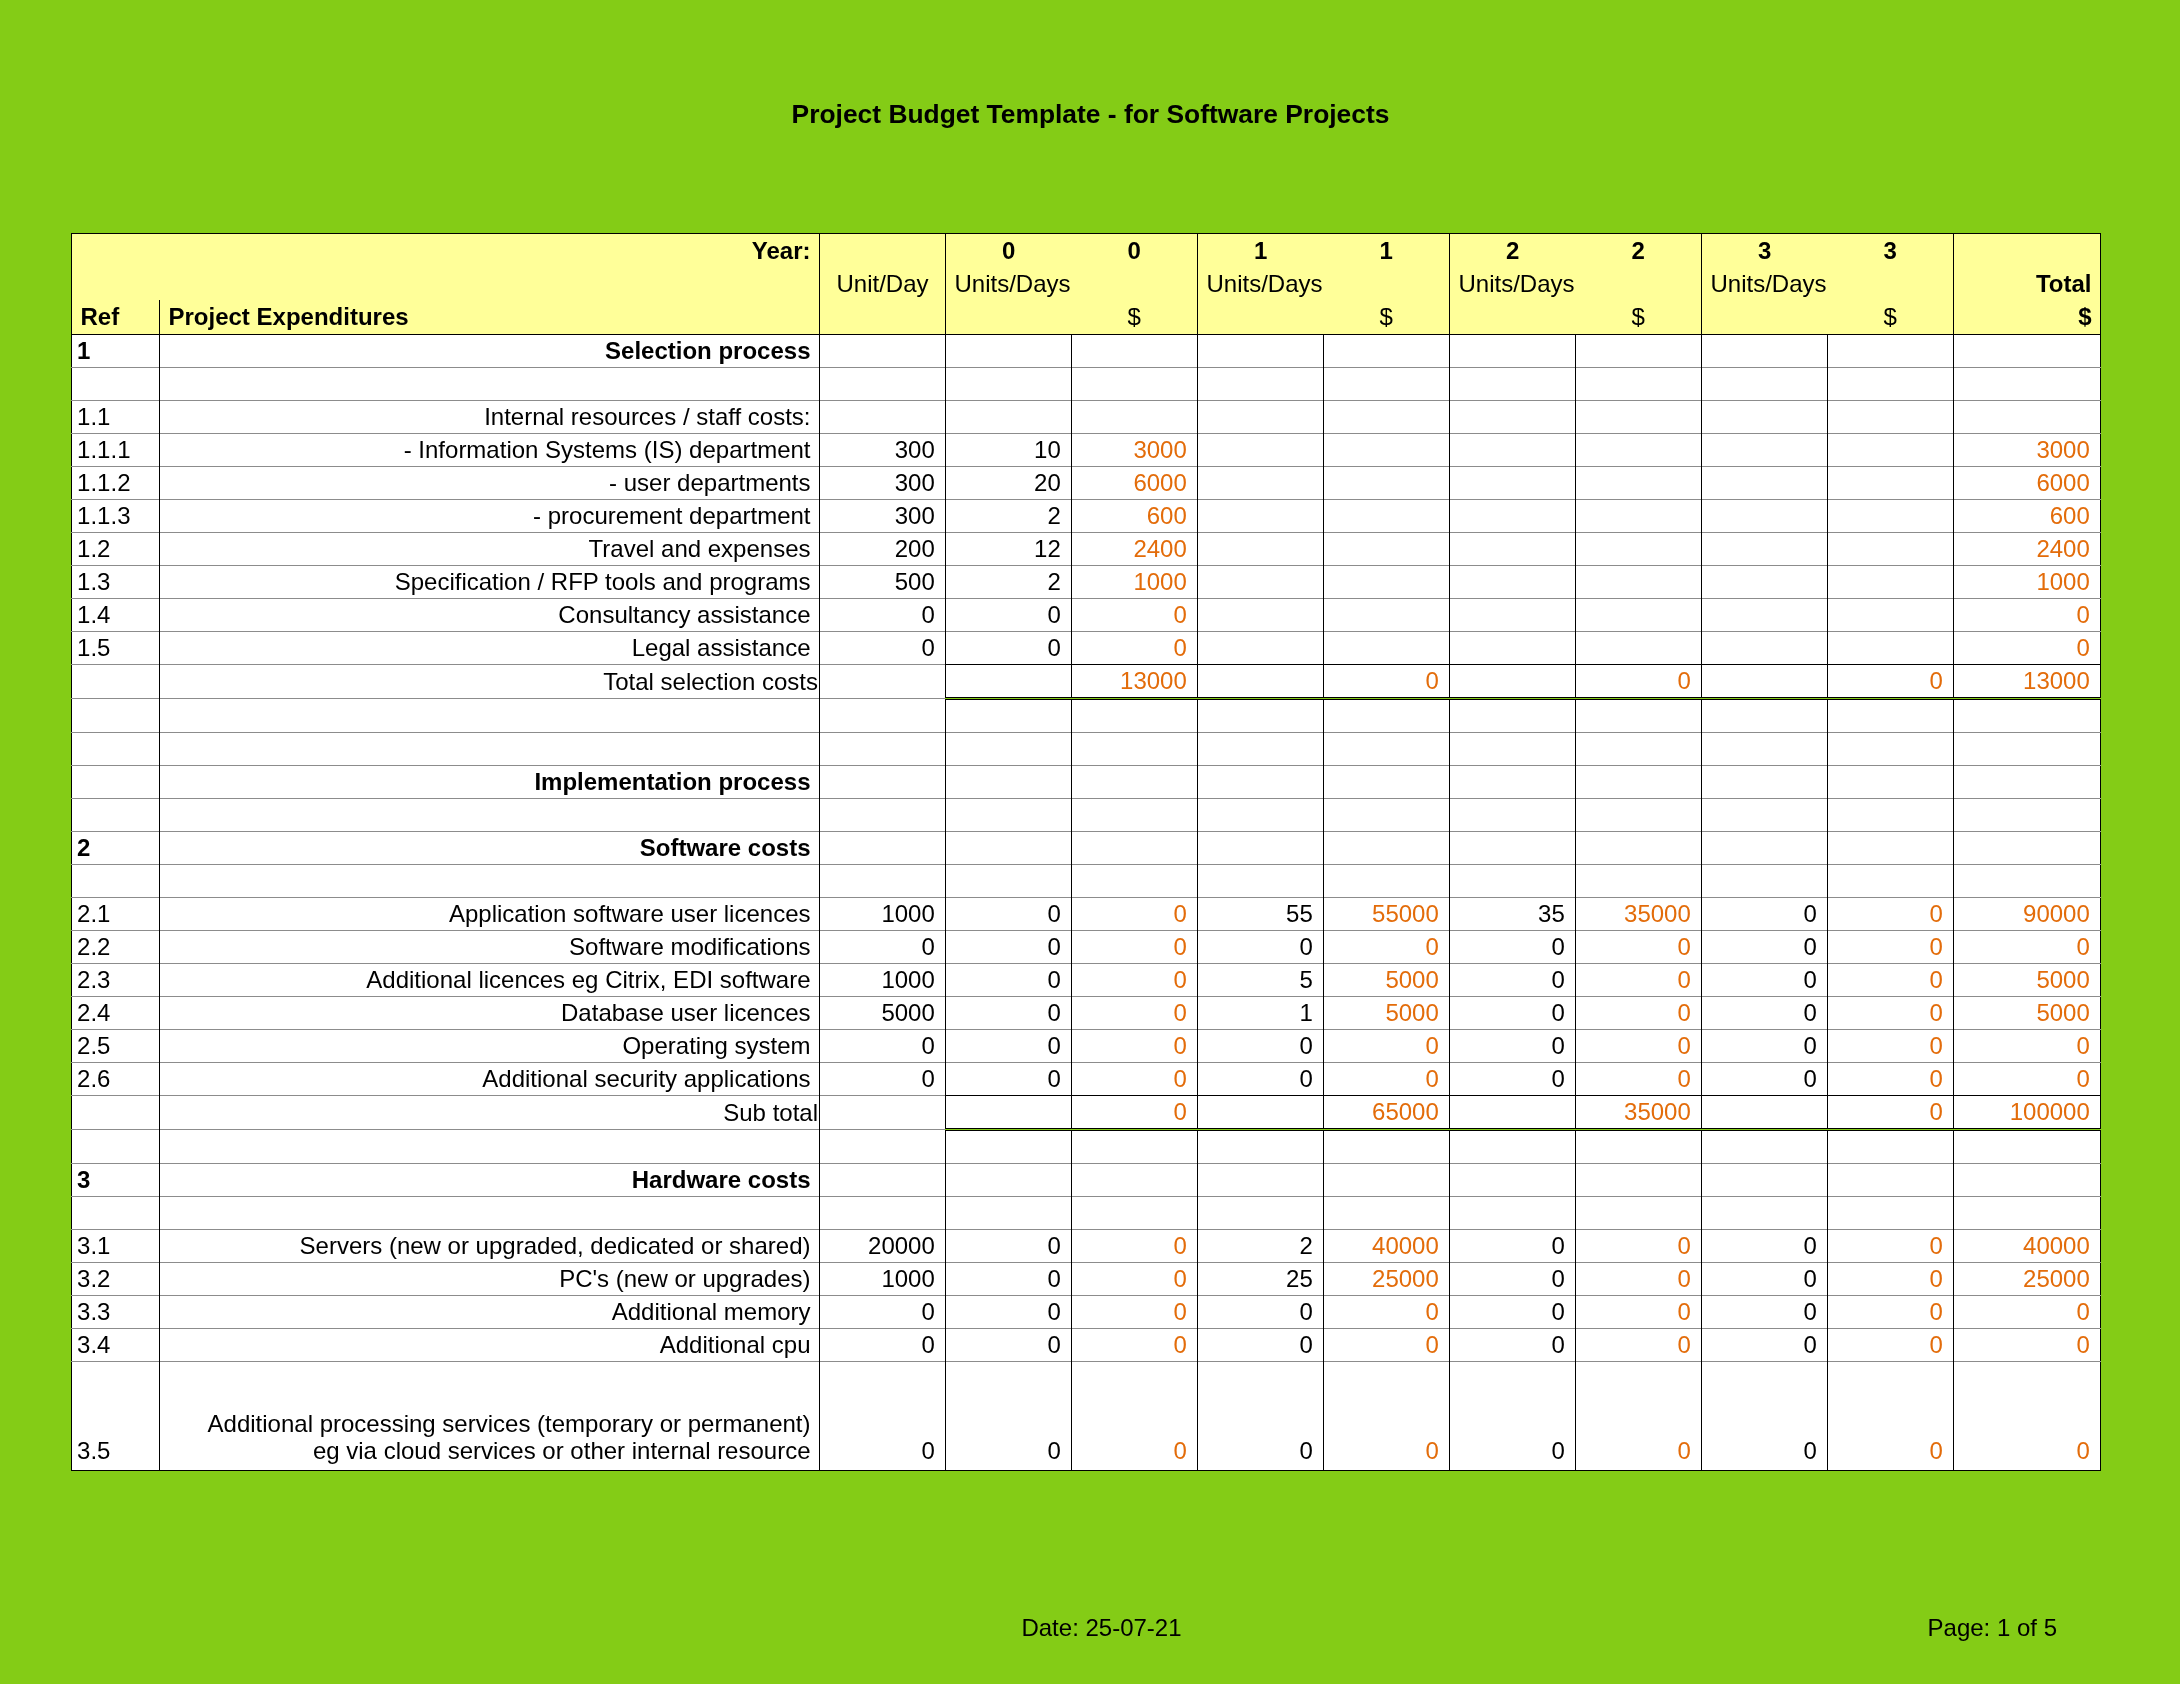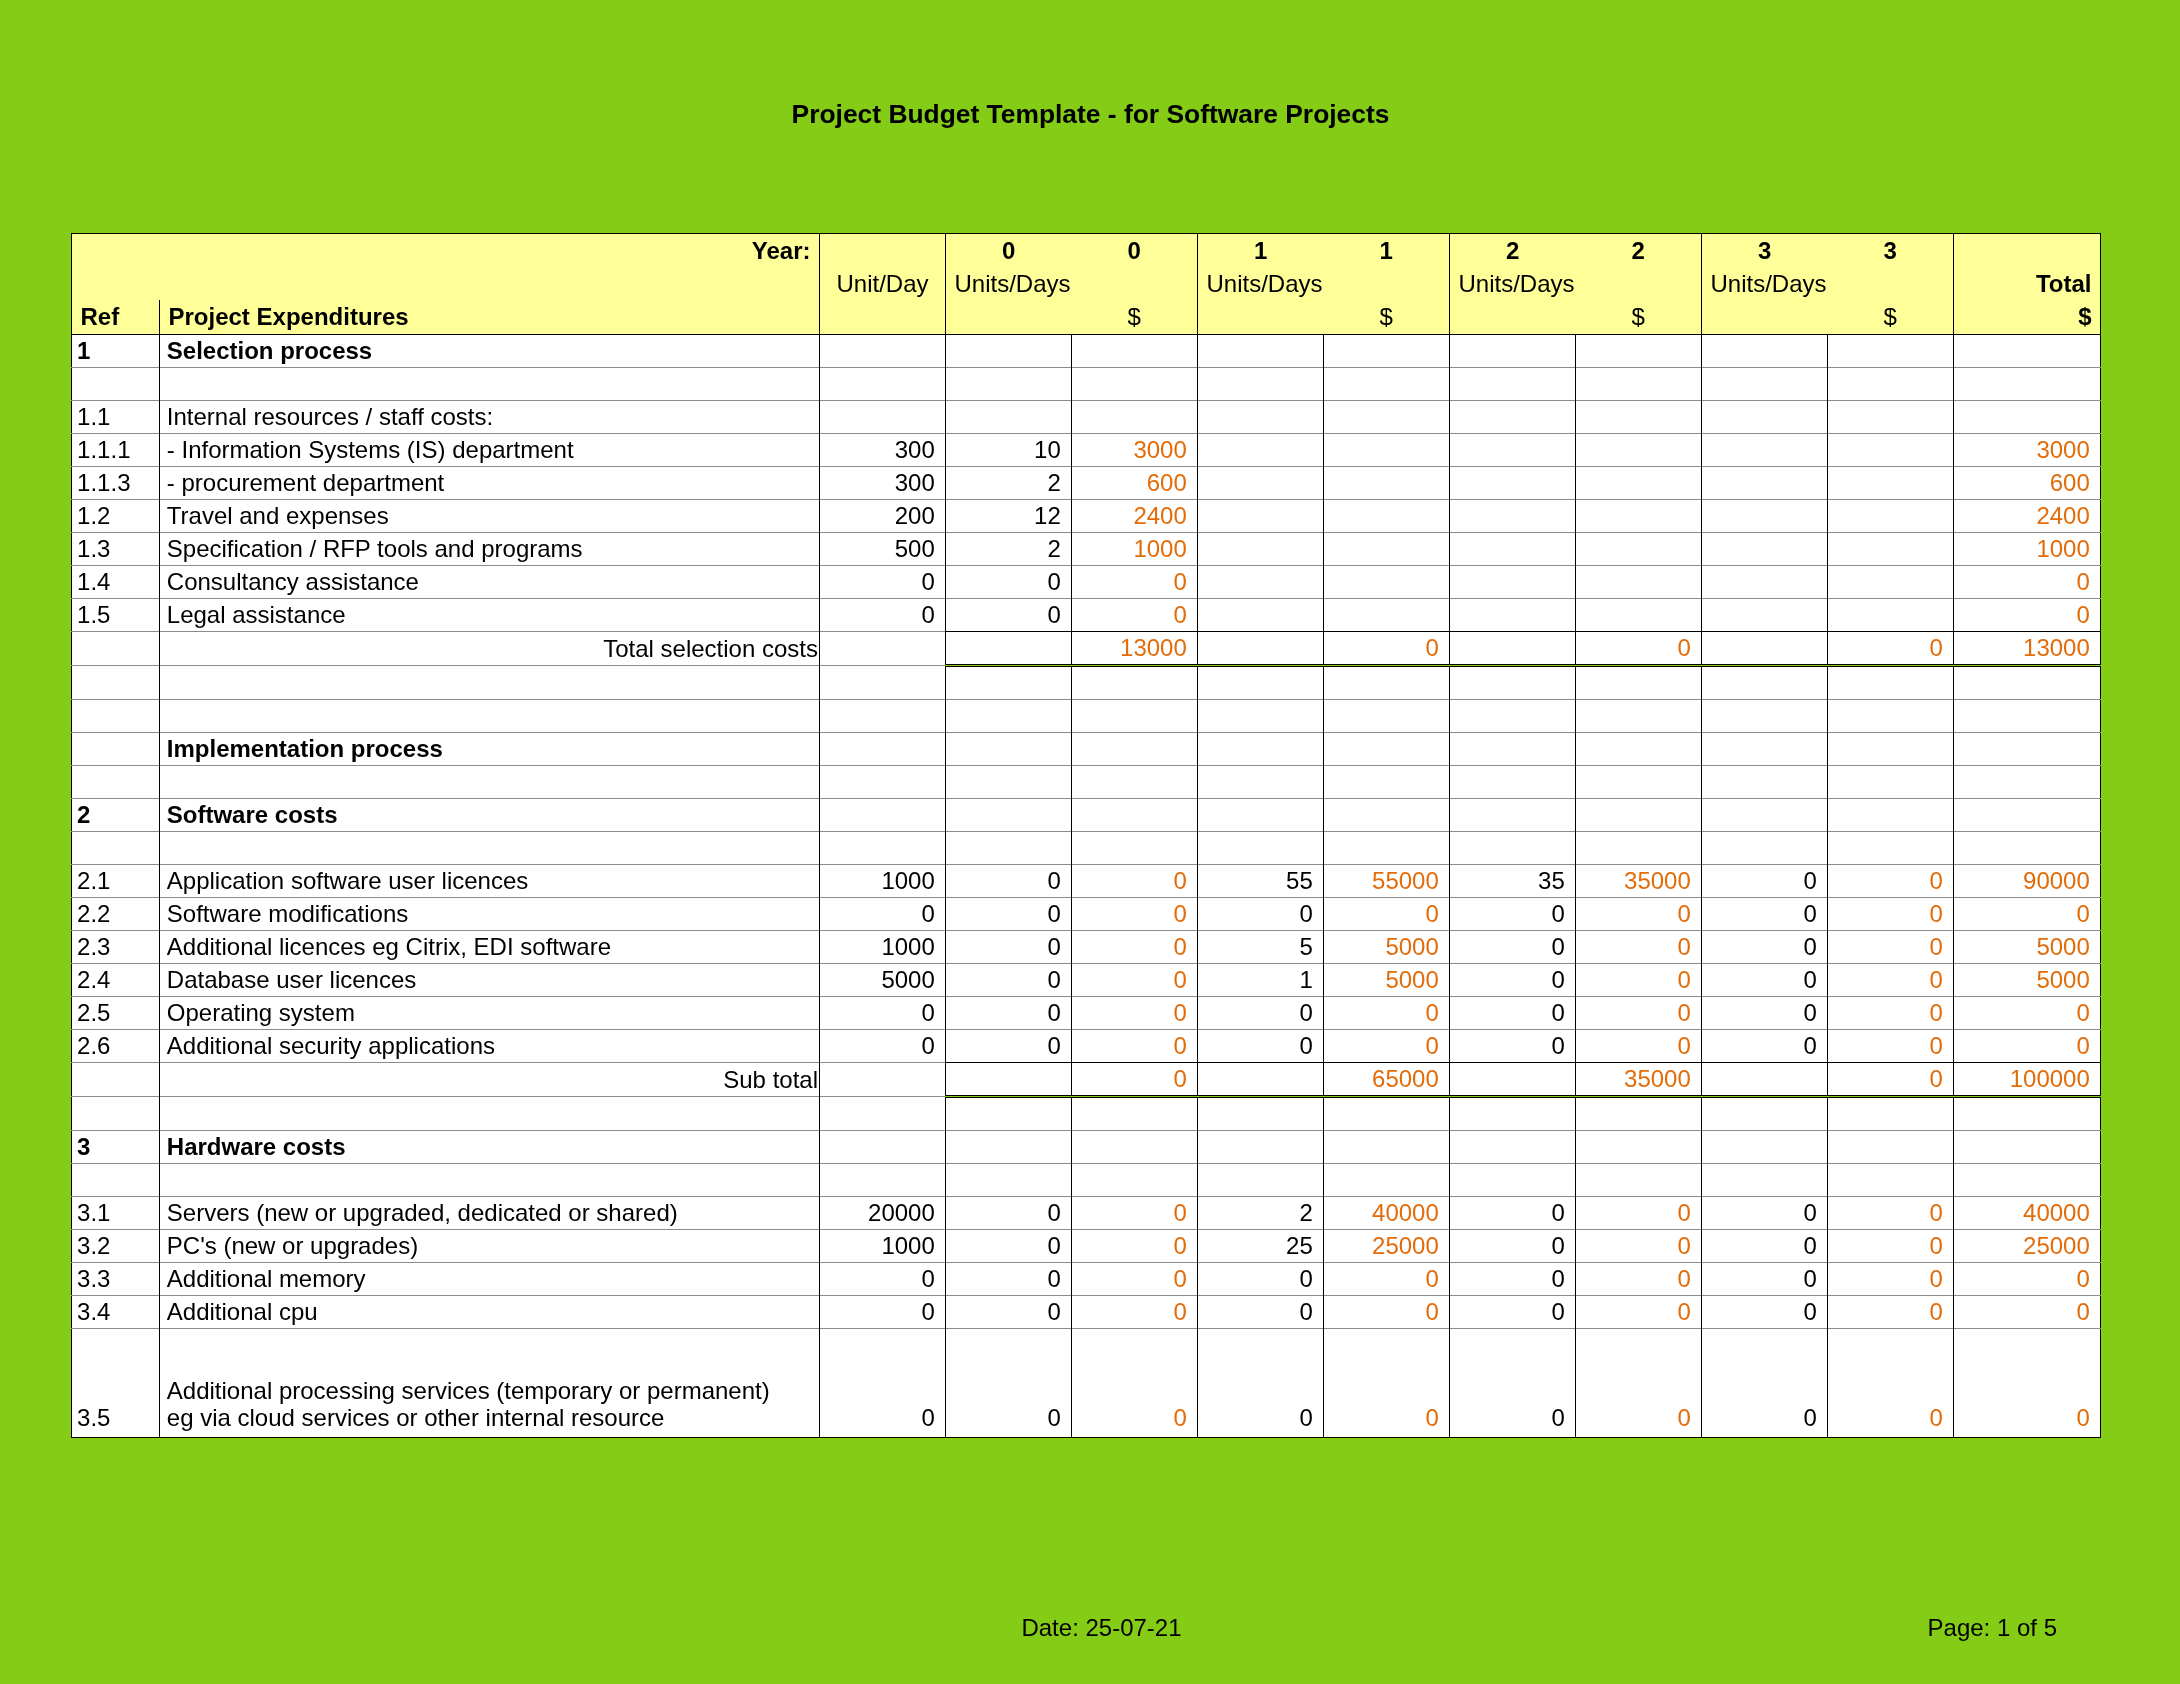--- a/index.html
+++ b/index.html
@@ -16,21 +16,21 @@
   thead tr.hrow-4 th{height:34px;border-bottom:0.9px solid #000;}
   .hc{text-align:center;}
   .h-left{text-align:left;}
   .h-right{text-align:right;}
   .b{font-weight:bold;}
   .vb{border-left:0.9px solid #000;}
   tbody td{height:32px;border-left:0.9px solid #000;border-top:0.9px solid #8c8c8c;
            vertical-align:middle;padding:0 8.5px;background:#fff;}
   tbody td:first-child{border-left:none;}
   .c-ref{padding:0 3.4px 0 5.1px;}
-  .c-name{padding-left:6.8px;}
+  .c-name{padding-left:6.8px;text-align:right;}
   .c-num{text-align:right;padding-right:10.2px;}
   .calc{color:var(--calc,#E36C0A);}
   .r-section td{font-weight:bold;}
   .t-label{text-align:right;padding-right:1px;}
   tbody td.tb{border-top:0.9px solid #000;border-bottom:3.4px double #000;}
   tr.tall td{height:103px;vertical-align:bottom;padding-bottom:5.1px;}
   .footer-date{position:absolute;top:1614px;left:0;width:2181px;text-align:center;font-size:24px;margin-left:11px;}
   .footer-page{position:absolute;top:1614px;right:124px;font-size:24px;}
 </style>
 </head>
@@ -150,20 +150,34 @@
           <td class="c-num calc">3000</td>
           <td class="c-num"></td>
           <td class="c-num"></td>
           <td class="c-num"></td>
           <td class="c-num"></td>
           <td class="c-num"></td>
           <td class="c-num"></td>
           <td class="c-num calc">3000</td>
         </tr>
         <tr class="r-item">
+          <td class="c-ref">1.1.2</td>
+          <td class="c-name">- user departments</td>
+          <td class="c-num">300</td>
+          <td class="c-num">20</td>
+          <td class="c-num calc">6000</td>
+          <td class="c-num"></td>
+          <td class="c-num"></td>
+          <td class="c-num"></td>
+          <td class="c-num"></td>
+          <td class="c-num"></td>
+          <td class="c-num"></td>
+          <td class="c-num calc">6000</td>
+        </tr>
+        <tr class="r-item">
           <td class="c-ref">1.1.3</td>
           <td class="c-name">- procurement department</td>
           <td class="c-num">300</td>
           <td class="c-num">2</td>
           <td class="c-num calc">600</td>
           <td class="c-num"></td>
           <td class="c-num"></td>
           <td class="c-num"></td>
           <td class="c-num"></td>
           <td class="c-num"></td>

